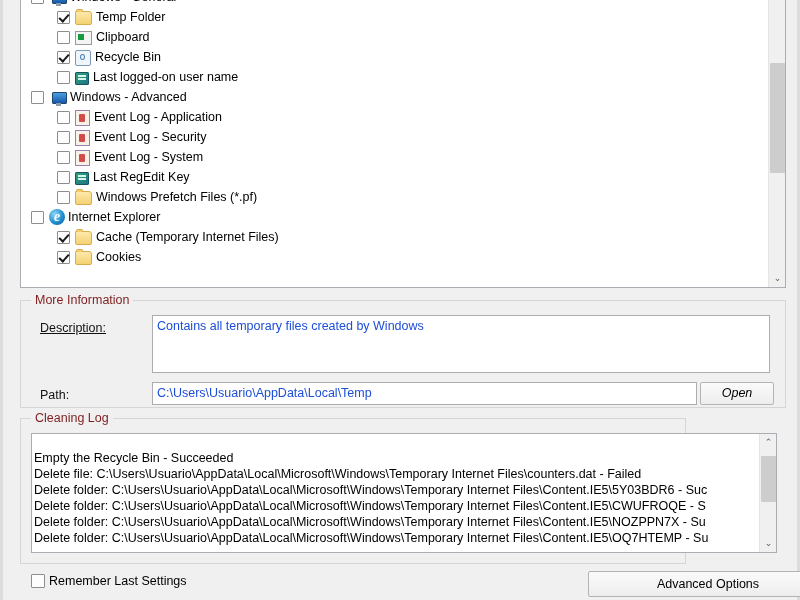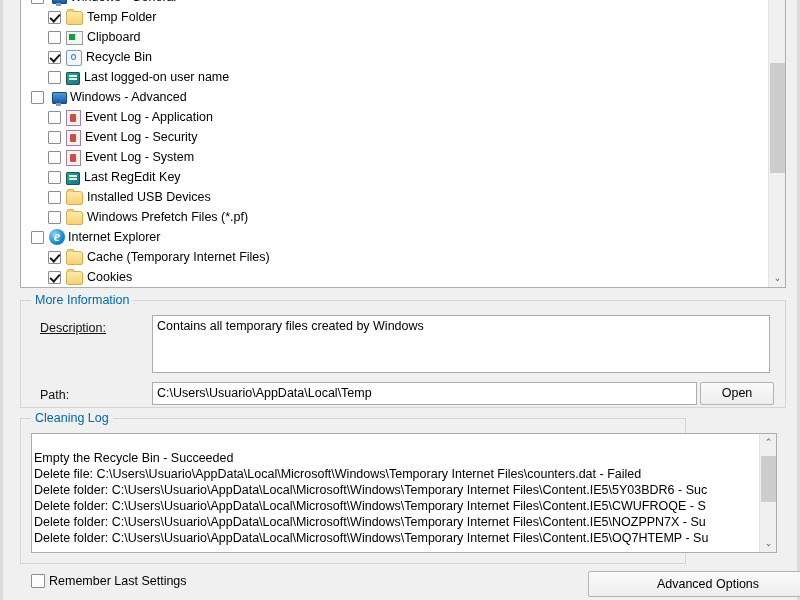--- a/index.html
+++ b/index.html
@@ -37,21 +37,21 @@
     overflow: hidden;
   }
   .row {
     position: relative;
     height: 20px;
     display: flex;
     align-items: center;
     white-space: nowrap;
   }
   .row.lvl0 { padding-left: 10px; }
-  .row.lvl1 { padding-left: 27px; }
+  .row.lvl1 { padding-left: 36px; }
 
   .cb {
     width: 13px; height: 13px;
     border: 1px solid #8d8d8d;
     background: #fdfdfd;
     box-sizing: border-box;
     flex: 0 0 auto;
     position: relative;
     border-radius: 1px;
   }
@@ -222,38 +222,38 @@
     border: 1px solid #d5d5d5;
     box-sizing: border-box;
     background: transparent;
   }
   .group > .legend {
     position: absolute;
     top: -8px; left: 10px;
     padding: 0 4px;
     background: #f0f0f0;
     font-size: 12.5px;
-    color: #0369a1;
+    color: #7f1d1d;
   }
 
   #more-info { left: 17px; top: 300px; width: 766px; height: 108px; }
   #clean-log { left: 17px; top: 418px; width: 666px; height: 146px; }
 
   .field-label {
     position: absolute;
     font-size: 12.5px;
     color: #111;
   }
   .textbox {
     position: absolute;
     background: #ffffff;
     border: 1px solid #abadb3;
     box-sizing: border-box;
     font-size: 12.5px;
-    color: #000000;
+    color: #1d4ed8;
     padding: 3px 4px;
     overflow: hidden;
     white-space: pre;
   }
 
   .btn {
     position: absolute;
     background: linear-gradient(#fafafa, #ededed);
     border: 1px solid #b4b4b4;
     box-sizing: border-box;
@@ -358,25 +358,20 @@
         </div>
         <div class="row lvl1">
           <div class="cb"></div>
           <div class="ico ico-eventlog"></div>
           <div class="lbl">Event Log - System</div>
         </div>
         <div class="row lvl1">
           <div class="cb"></div>
           <div class="ico ico-regkey"></div>
           <div class="lbl">Last RegEdit Key</div>
-        </div>
-        <div class="row lvl1">
-          <div class="cb"></div>
-          <div class="ico ico-folder"></div>
-          <div class="lbl">Installed USB Devices</div>
         </div>
         <div class="row lvl1">
           <div class="cb"></div>
           <div class="ico ico-folder"></div>
           <div class="lbl">Windows Prefetch Files (*.pf)</div>
         </div>
         <div class="row lvl0">
           <div class="cb"></div>
           <div class="ico ico-ie"></div>
           <div class="lbl">Internet Explorer</div>
@@ -403,21 +398,21 @@
     <div class="legend">More Information</div>
 
     <div class="field-label" style="left:19px; top:20px;text-decoration:underline;">Description:</div>
 
     <div class="textbox" style="left:131px; top:14px; width:618px; height:58px;">Contains all temporary files created by Windows</div>
 
     <div class="field-label" style="left:19px; top:87px;">Path:</div>
 
     <div class="textbox" style="left:131px; top:81px; width:545px; height:23px;">C:\Users\Usuario\AppData\Local\Temp</div>
 
-    <div class="btn" style="left:679px; top:81px; width:74px; height:23px; line-height:21px;">Open</div>
+    <div class="btn" style="left:679px; top:81px; width:74px; height:23px; line-height:21px;font-style:italic;">Open</div>
   </div>
 
   <div class="group" id="clean-log">
     <div class="legend">Cleaning Log</div>
 
     <div class="logbox">
       <div class="log-inner" id="log-inner">
           <div class="log-line">Empty the Recycle Bin  -  Succeeded</div>
           <div class="log-line">Delete file: C:\Users\Usuario\AppData\Local\Microsoft\Windows\Temporary Internet Files\counters.dat  -  Failed</div>
           <div class="log-line">Delete folder: C:\Users\Usuario\AppData\Local\Microsoft\Windows\Temporary Internet Files\Content.IE5\5Y03BDR6  -  Suc</div>

